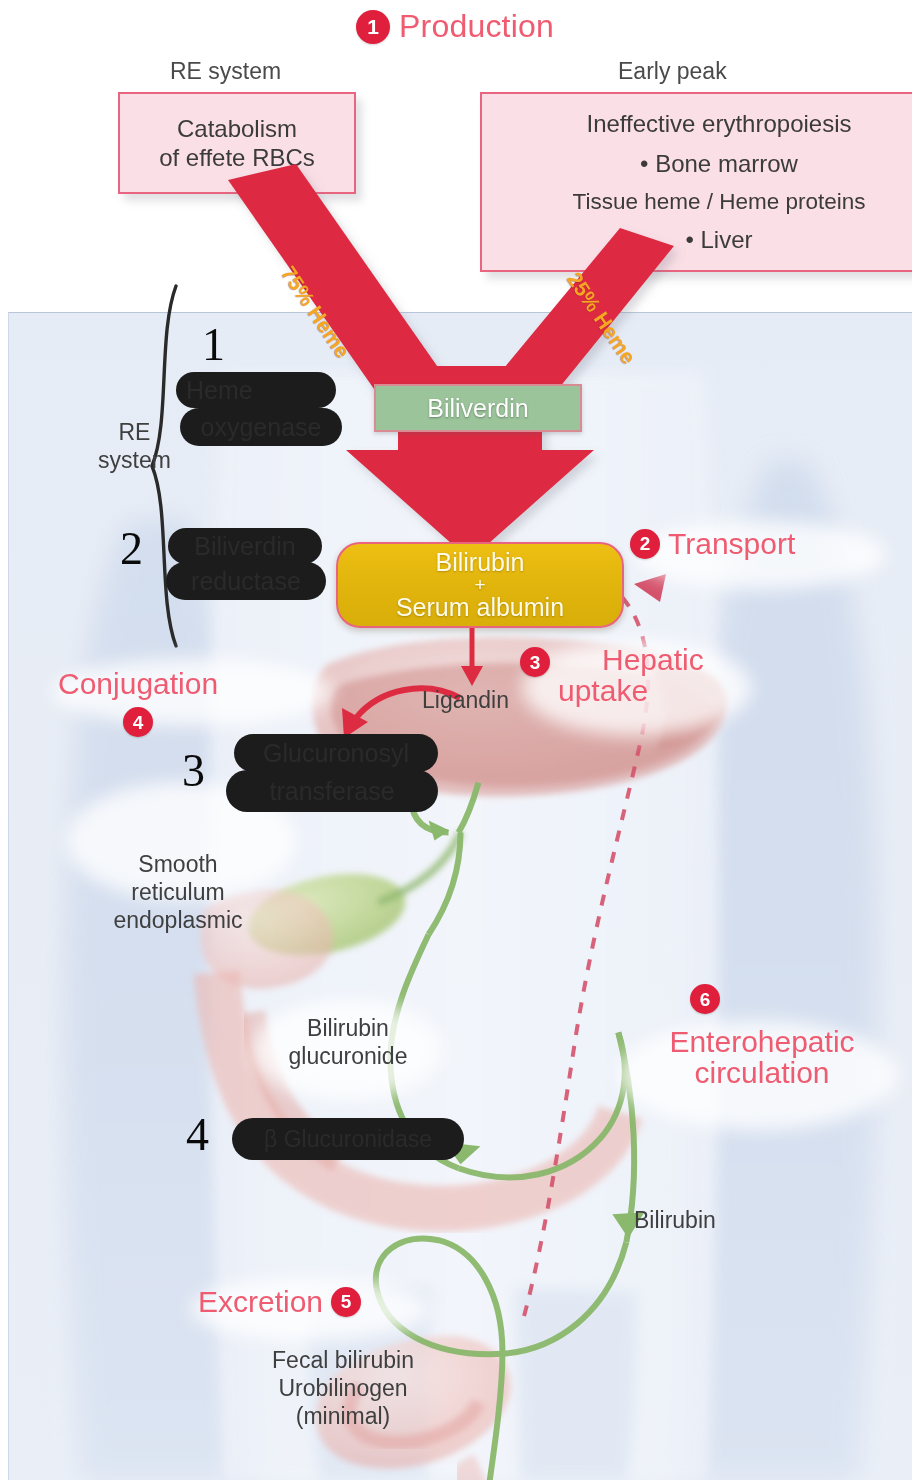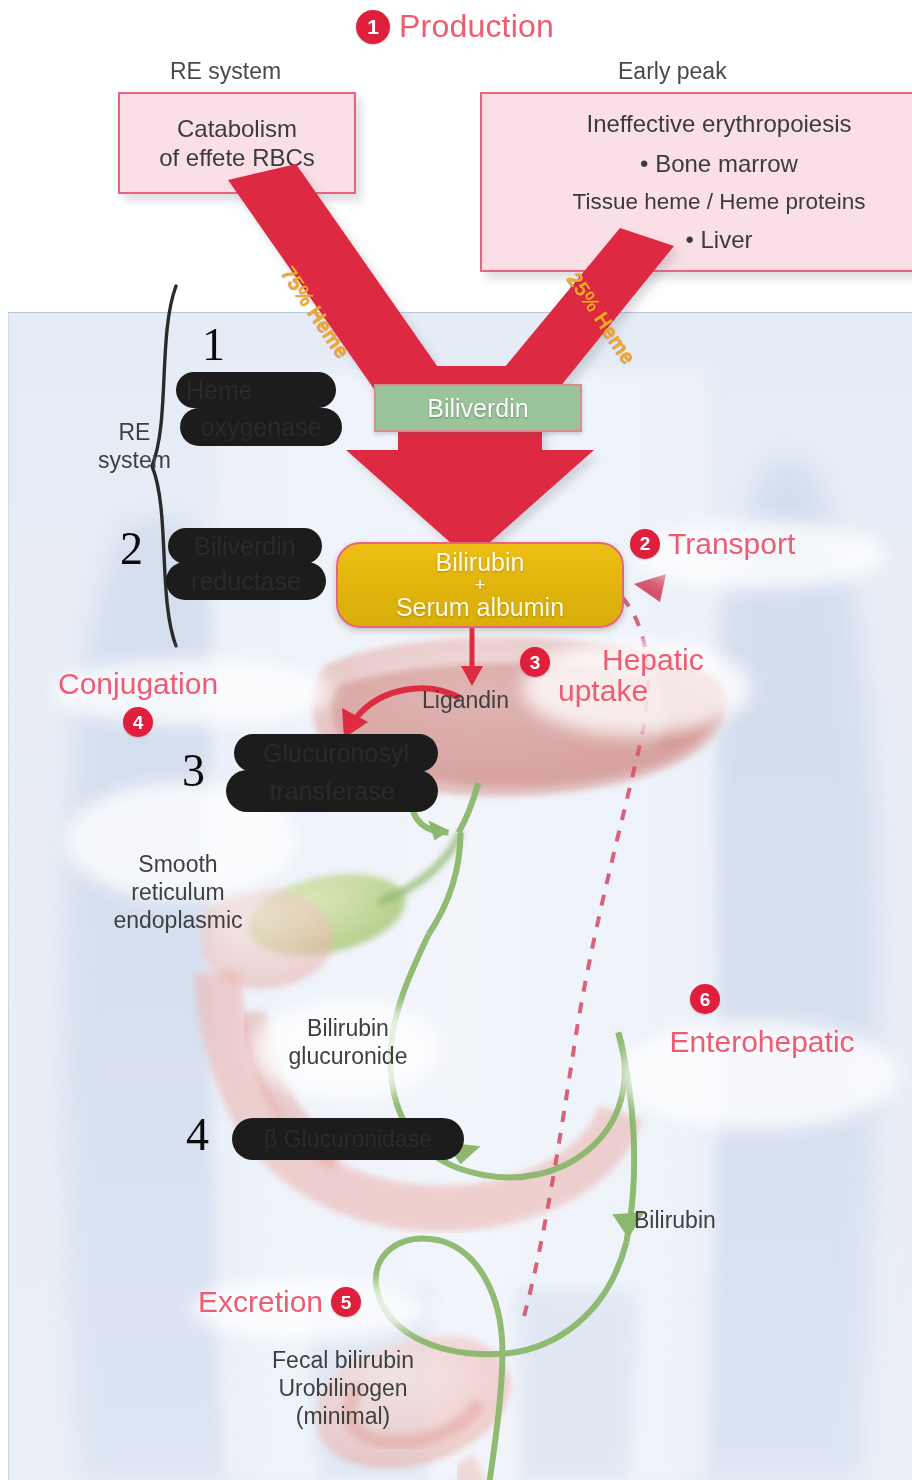--- a/index.html
+++ b/index.html
@@ -339,26 +339,27 @@
   <div class="halo" style="left:252px; top:1000px; width:190px; height:100px;"></div>
   <div class="anat" style="left:258px; top:1014px; width:180px;">
     <div>Bilirubin</div>
     <div>glucuronide</div>
   </div>
 
   <div class="halo" style="left:618px; top:1020px; width:280px; height:110px;"></div>
   <span class="badge b-md" style="position:absolute; left:690px; top:984px;">6</span>
   <div class="step-txt" style="position:absolute; left:632px; top:1026px; text-align:center; width:260px;">
     <div>Enterohepatic</div>
+    <div>circulation</div>
   </div>
 
   <div class="anat" style="left:634px; top:1206px;">Bilirubin</div>
 
   <div class="halo" style="left:190px; top:1278px; width:240px; height:62px;"></div>
-  <div class="step-row" style="left:198px; top:1286px;align-items:flex-end;">
+  <div class="step-row" style="left:198px; top:1286px;">
     <span class="step-txt">Excretion</span>
     <span class="badge b-md">5</span>
   </div>
   <div class="anat" style="left:228px; top:1346px; width:230px;">
     <div>Fecal bilirubin</div>
     <div>Urobilinogen</div>
     <div>(minimal)</div>
   </div>
 
   <div class="qnum" style="left:202px; top:322px;">1</div>

